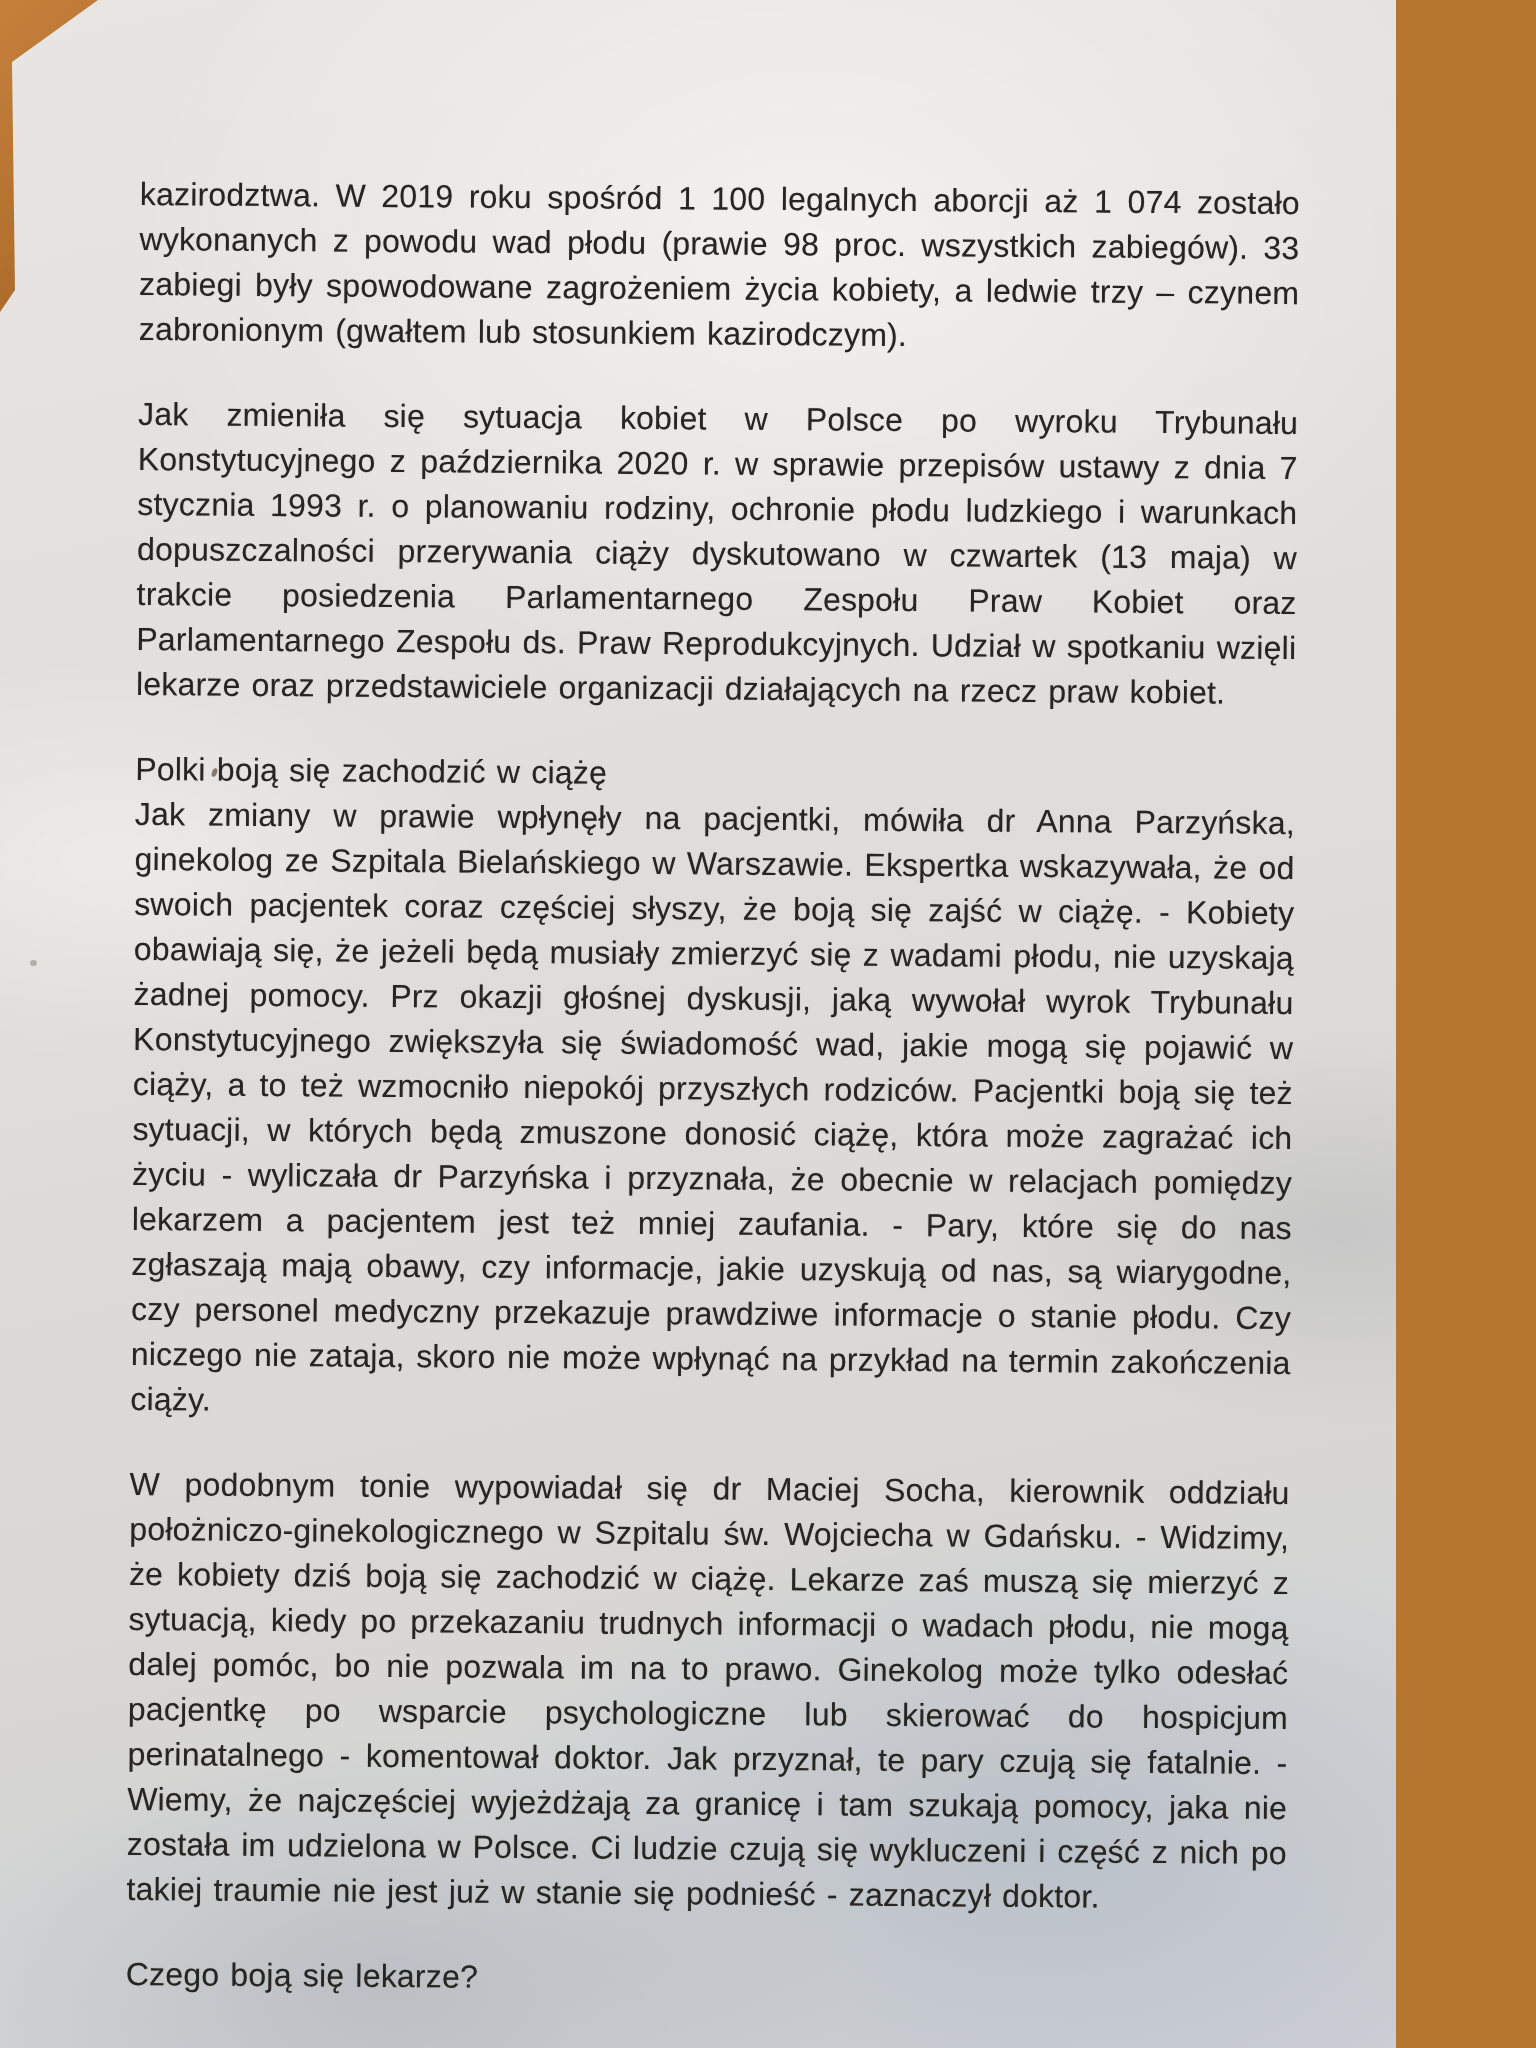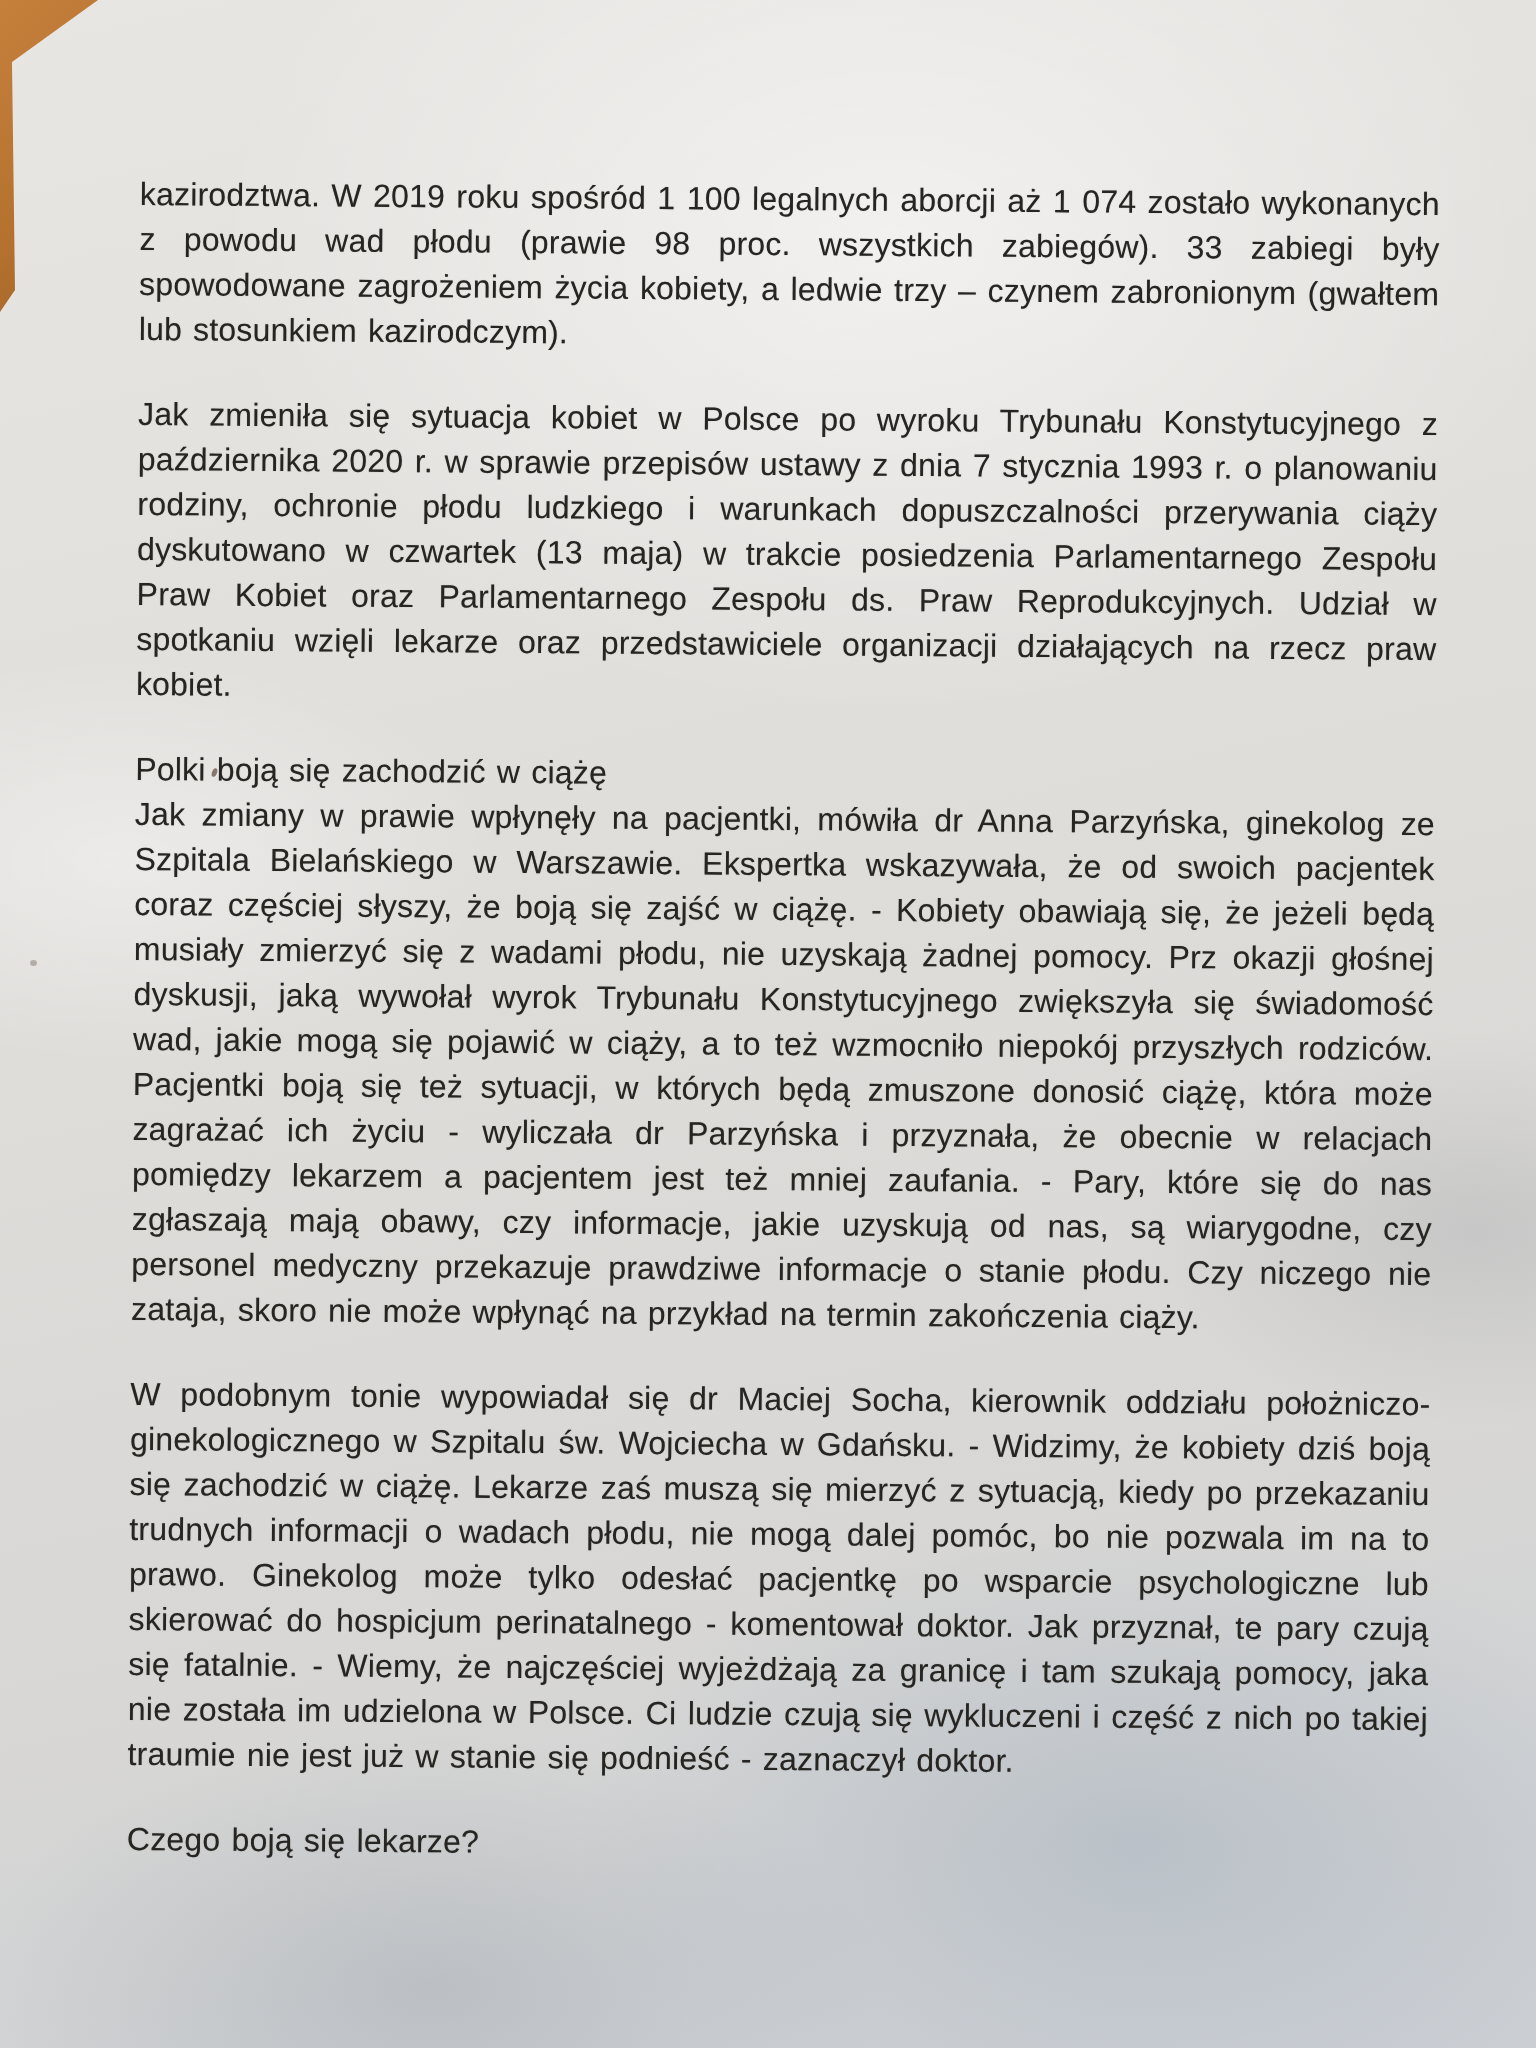--- a/index.html
+++ b/index.html
@@ -11,21 +11,21 @@
   html, body { margin: 0; padding: 0; }
   body {
     width: 1536px;
     height: 2048px;
     overflow: hidden;
     background: var(--surface);
     font-family: "Liberation Sans", sans-serif;
   }
   .photo-frame {
     position: relative;
-    width: 1536px;
+    width: 1396px;
     height: 2048px;
     padding-left: 16px;
   }
   
   .paper {
     position: absolute;
     inset: 0;
     background:
       radial-gradient(900px 520px at 74% 90%, rgba(148, 163, 178, 0.38), transparent 62%),
       radial-gradient(760px 420px at 28% 97%, rgba(122, 132, 142, 0.25), transparent 60%),

